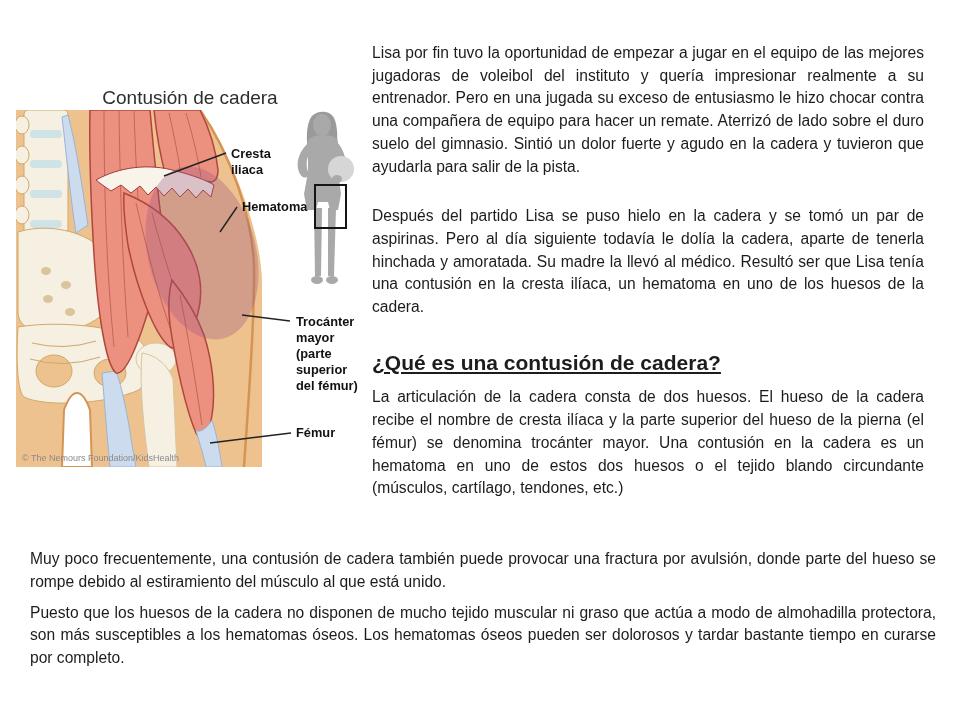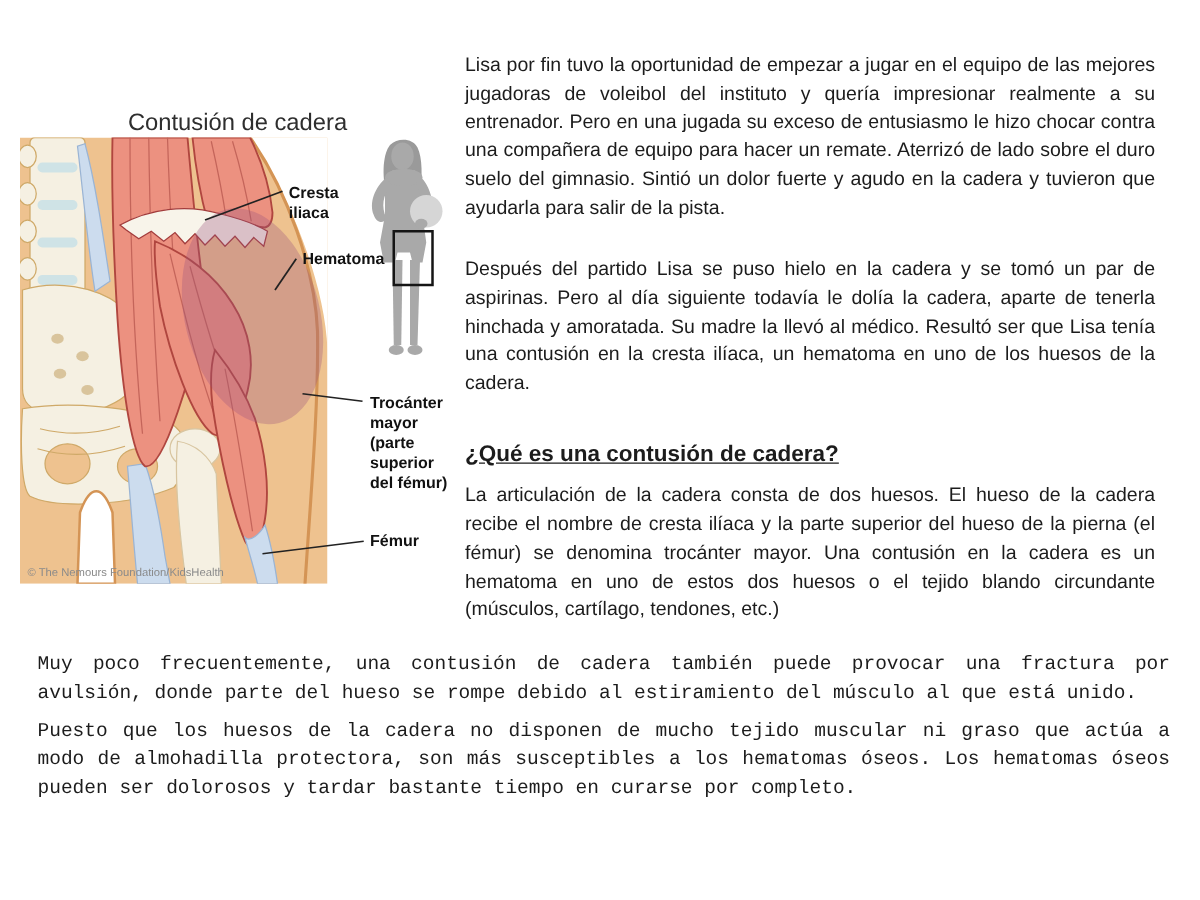--- a/index.html
+++ b/index.html
@@ -12,29 +12,29 @@
   
   .figure-wrap{position:absolute;left:4px;top:85px;width:370px;height:400px;}
 
   
   .story-col{
     position:absolute;left:372px;top:42px;width:564px;
     font-size:15.6px;line-height:22.7px;text-align:justify;
   }
   .story-col p{margin:0 12px 27px 0;}
   .story-col .qa-heading{
-    font-weight:bold;text-decoration:underline;font-size:18px;
+    font-weight:bold;text-decoration:underline;font-size:21px;
     margin:33px 0 12px 0;text-align:left;
   }
   .story-col p.answer{margin-bottom:0;}
 
   
   .footer-block{
-    position:absolute;left:30px;top:520px;width:906px;
-    font-size:15.6px;line-height:22.8px;text-align:justify;font-family:Liberation Mono, monospace;
+    position:absolute;left:30px;top:548px;width:906px;
+    font-size:15.6px;line-height:22.8px;text-align:justify;
   }
   .footer-block p{margin:0 0 8px 0;}
 
   svg text{font-family:"Liberation Sans",sans-serif;}
   .fig-title{font-size:19px;fill:#2e2e2e;}
   .fig-label{font-size:12.8px;font-weight:bold;fill:#111;}
   .fig-credit{font-size:9px;fill:#8a8a8a;}
 </style>
 </head>
 <body>

